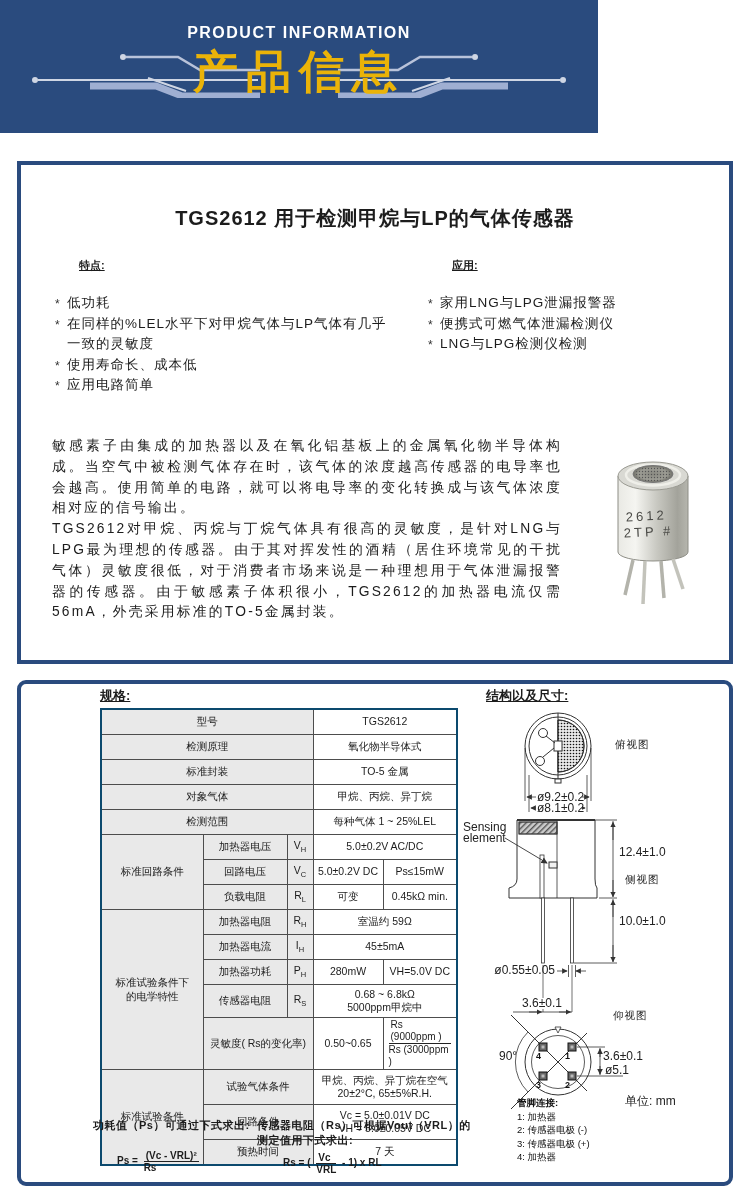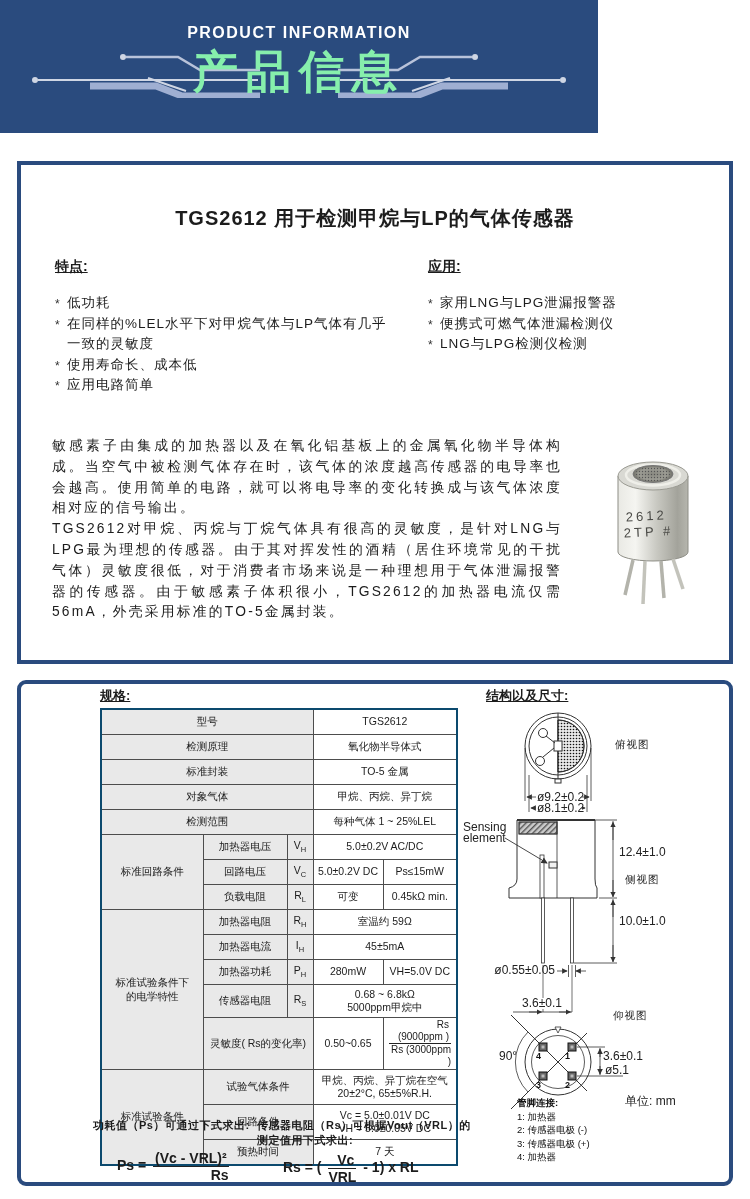--- a/index.html
+++ b/index.html
@@ -3,35 +3,35 @@
 <meta charset="utf-8">
 <style>
   html,body{margin:0;padding:0;background:#fff;}
   .page{position:relative;width:750px;height:1199px;background:#fff;overflow:hidden;
         font-family:"Liberation Sans","DejaVu Sans",sans-serif;color:#1c1c1c;}
 
   
   .banner{position:absolute;left:0;top:0;width:598px;height:133px;background:#2a4b7e;}
   .b-sub{position:absolute;top:24px;left:0;right:0;text-align:center;color:#fff;
          font-size:16px;font-weight:bold;letter-spacing:1.5px;}
-  .b-title{position:absolute;top:42px;left:0;right:0;text-align:center;color:#86efac;
+  .b-title{position:absolute;top:42px;left:0;right:0;text-align:center;color:#eab308;
            font-size:45px;font-weight:bold;letter-spacing:8px;}
   .deco{position:absolute;top:50px;width:230px;height:48px;}
   .deco.l{left:30px;}
   .deco.r{right:30px;transform:scaleX(-1);}
 
   
   .box{position:absolute;left:17px;width:716px;box-sizing:border-box;
        border:4px solid #2a4b7e;background:#fff;}
   .box1{top:161px;height:503px;}
   .box2{top:680px;height:506px;border-radius:9px;}
   .abs{position:absolute;}
 
   .uh{font-weight:bold;text-decoration:underline;}
-  .h15{font-size:14px;}
+  .h15{font-size:11px;margin-left:24px;}
   .h13{font-size:13px;}
 
   .p-title{top:40px;left:0;right:0;text-align:center;font-size:20px;font-weight:bold;letter-spacing:1px;}
 
   ul.blist{list-style:none;margin:0;padding:0;}
   ul.blist li{position:relative;padding-left:12px;font-size:13.5px;line-height:20.5px;letter-spacing:1px;}
   ul.blist .bu{position:absolute;left:0;top:1px;font-size:12px;color:#333;}
 
   .desc{width:510px;font-size:13.8px;line-height:20.8px;letter-spacing:2.2px;text-align:justify;}
   .desc p{margin:0;}
@@ -39,28 +39,28 @@
   
   table.spec{table-layout:fixed;width:356px;border-collapse:collapse;border:2px solid #0c4a6e;}
   table.spec td{border:1px solid #4d4d4d;text-align:center;vertical-align:middle;
                 font-size:10.5px;padding:1px 2px;line-height:1.25;overflow:hidden;}
   td.lbl{background:#e9e9e9;}
   tr.r22>td{height:22px;}
   tr.r30>td{height:30px;}
   tr.r32>td{height:32px;}
   table.spec sub{font-size:7.5px;}
 
-  .frac{display:inline-block;text-align:right;vertical-align:middle;margin:0 3px;}
+  .frac{display:inline-block;text-align:left;vertical-align:middle;margin:0 3px;}
   .frac .fn{display:block;border-bottom:1px solid #222;padding:0 2px;}
   .frac .fd{display:block;}
   .fr-small{font-size:10px;line-height:1.2;}
 
   
   .fcap{font-size:11px;font-weight:bold;line-height:15px;letter-spacing:0.5px;}
-  .formula{font-size:14px;font-weight:bold;}
+  .formula{font-size:10px;font-weight:bold;}
 
   
   .diag{width:300px;height:480px;}
   .dlab{position:absolute;font-size:12px;color:#222;white-space:nowrap;line-height:11px;}
   .dlab.bgw{background:#fff;padding:0 1px;text-align:center;}
   .dlab.cn{font-size:10.5px;letter-spacing:1px;}
   .legend{position:absolute;font-size:9.5px;line-height:13.5px;color:#111;white-space:nowrap;}
   .pinnum{position:absolute;font-size:9px;font-weight:bold;color:#111;}
 </style>
 </head>

